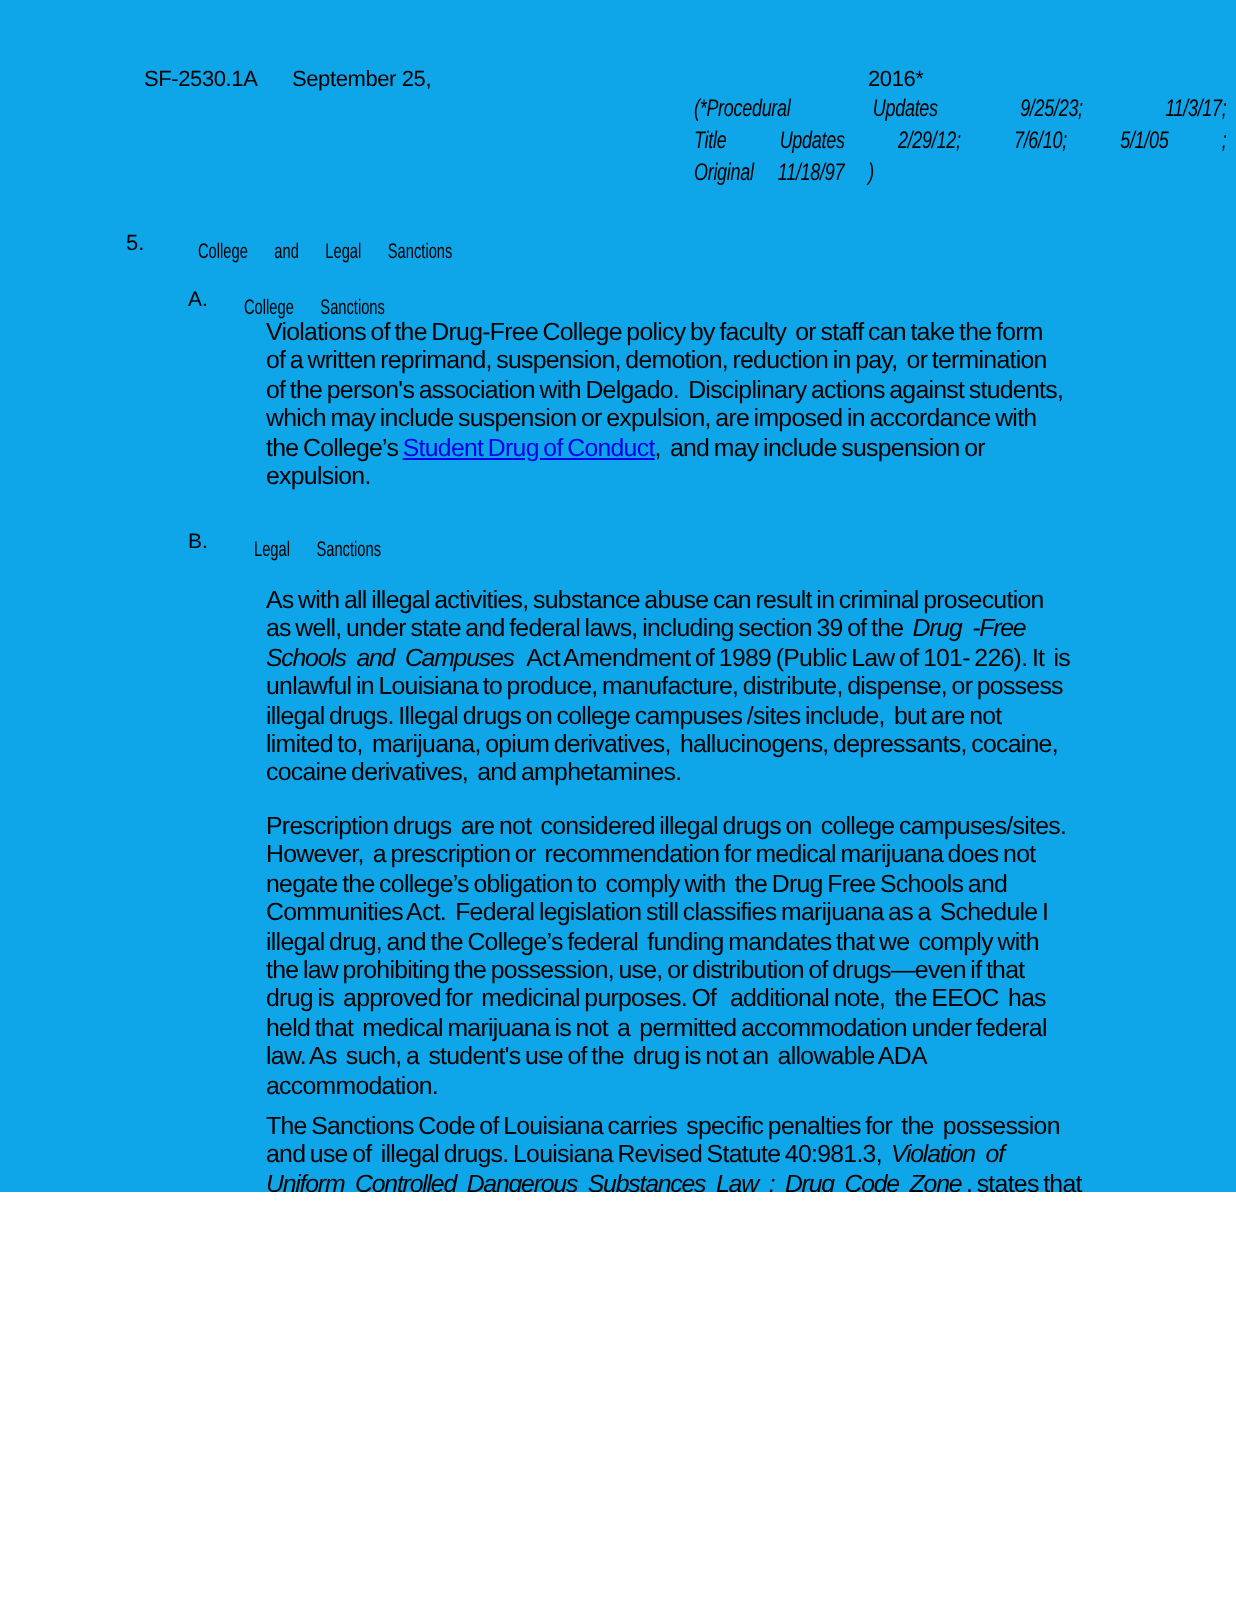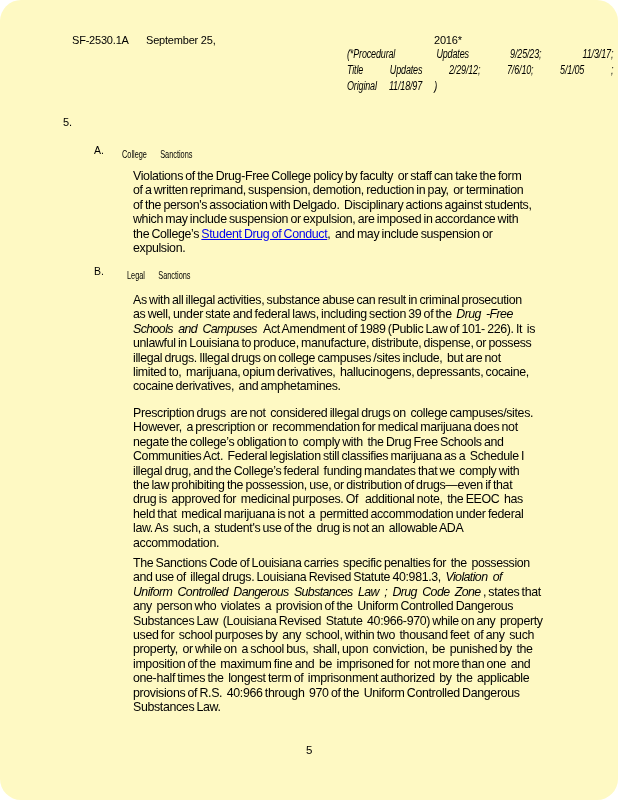--- a/index.html
+++ b/index.html
@@ -1,22 +1,21 @@
 <!DOCTYPE html>
 <html><head>
 <meta charset="utf-8">
 <style>
   * { margin:0; padding:0; box-sizing:border-box; }
   html,body { background:#ffffff; }
   .page {
-    position:relative; width:618px; height:800px; margin:0 auto;
-    background:#fef9c3; color:#000;
+    position:relative; width:618px; height:596px; margin:0 auto;
+    background:#0ea5e9; color:#000;
     font-family:"Liberation Sans","DejaVu Sans",sans-serif;
     overflow:hidden;
-    border-radius:21px;
   }
   .abs { position:absolute; }
 
   
   .hdr { font-size:11px; line-height:13px; letter-spacing:-0.2px; white-space:nowrap; }
   .updates {
     width:355px; transform:scaleX(0.75); transform-origin:0 0;
     font-style:italic; font-size:12px; line-height:16px; letter-spacing:-0.2px;
   }
   .updates .just { text-align:justify; text-align-last:justify; }
@@ -48,27 +47,30 @@
   <div class="abs hdr" style="left:146px; top:34px;">September 25,</div>
   <div class="abs hdr" style="left:434px; top:34px;">2016*</div>
 
   <div class="abs updates" style="left:347px; top:46px;">
     <div class="just">(*Procedural Updates 9/25/23; 11/3/17;</div>
     <div class="just">Title Updates 2/29/12; 7/6/10; 5/1/05 ;</div>
     <div class="last">Original 11/18/97 )</div>
   </div>
 
   <div class="abs" style="left:63px; top:116px; font-size:11px; line-height:13px;">5.</div>
+  <div class="abs" style="left:99px; top:116px;">
+    <span class="condensed">College and Legal Sanctions</span>
+  </div>
 
   <div class="abs seclabel" style="left:94px; top:144px;">A.</div>
   <div class="abs" style="left:122px; top:144px;">
     <span class="condensed">College Sanctions</span>
   </div>
 
-  <div class="abs para" style="top:169px;"><span>Violations of the Drug-Free College policy by faculty  or staff can take the form
+  <div class="abs para" style="top:159px;"><span>Violations of the Drug-Free College policy by faculty  or staff can take the form
 of a written reprimand, suspension, demotion, reduction in pay,  or termination
 of the person's association with Delgado.  Disciplinary actions against students,
 which may include suspension or expulsion, are imposed in accordance with
 the College’s </span><span class="link">Student Drug of Conduct</span><span>,  and may include suspension or
 expulsion.</span></div>
 
   <div class="abs seclabel" style="left:94px; top:265px;">B.</div>
   <div class="abs" style="left:127px; top:265px;">
     <span class="condensed">Legal Sanctions</span>
   </div>

